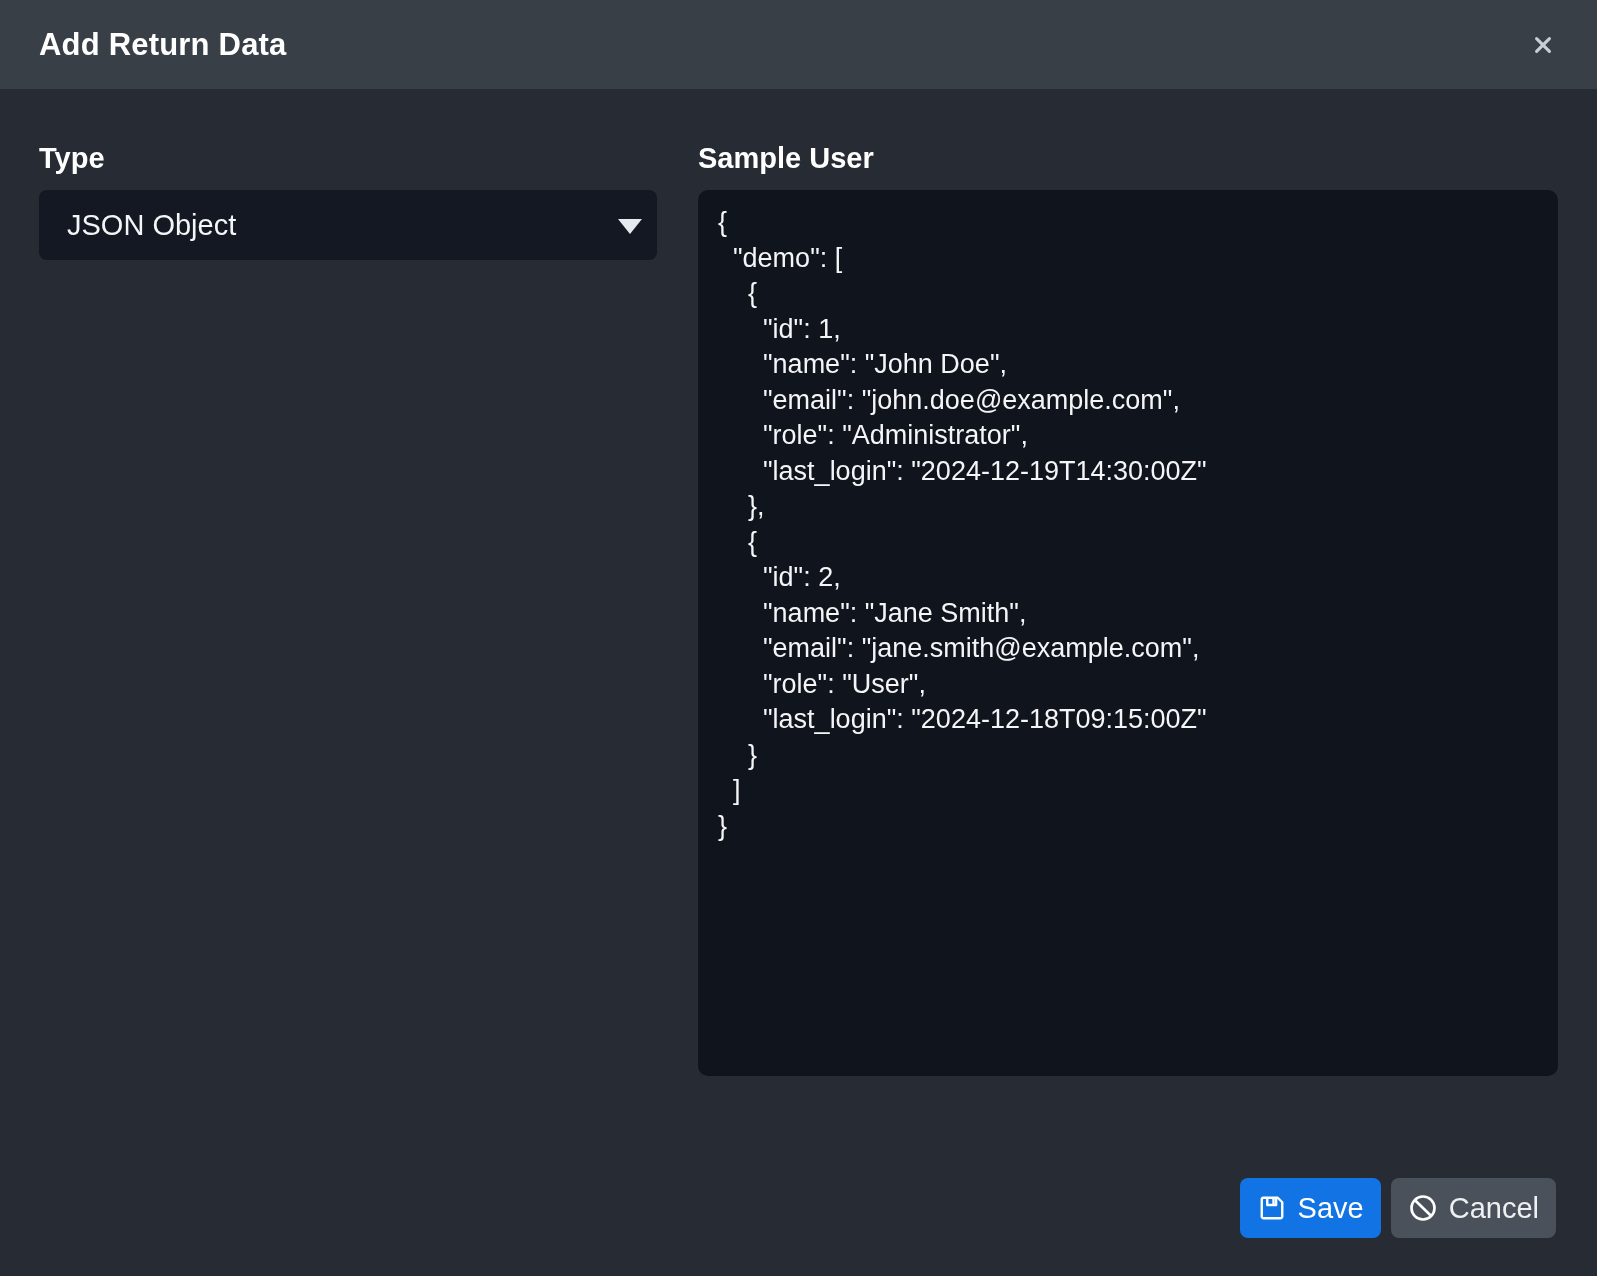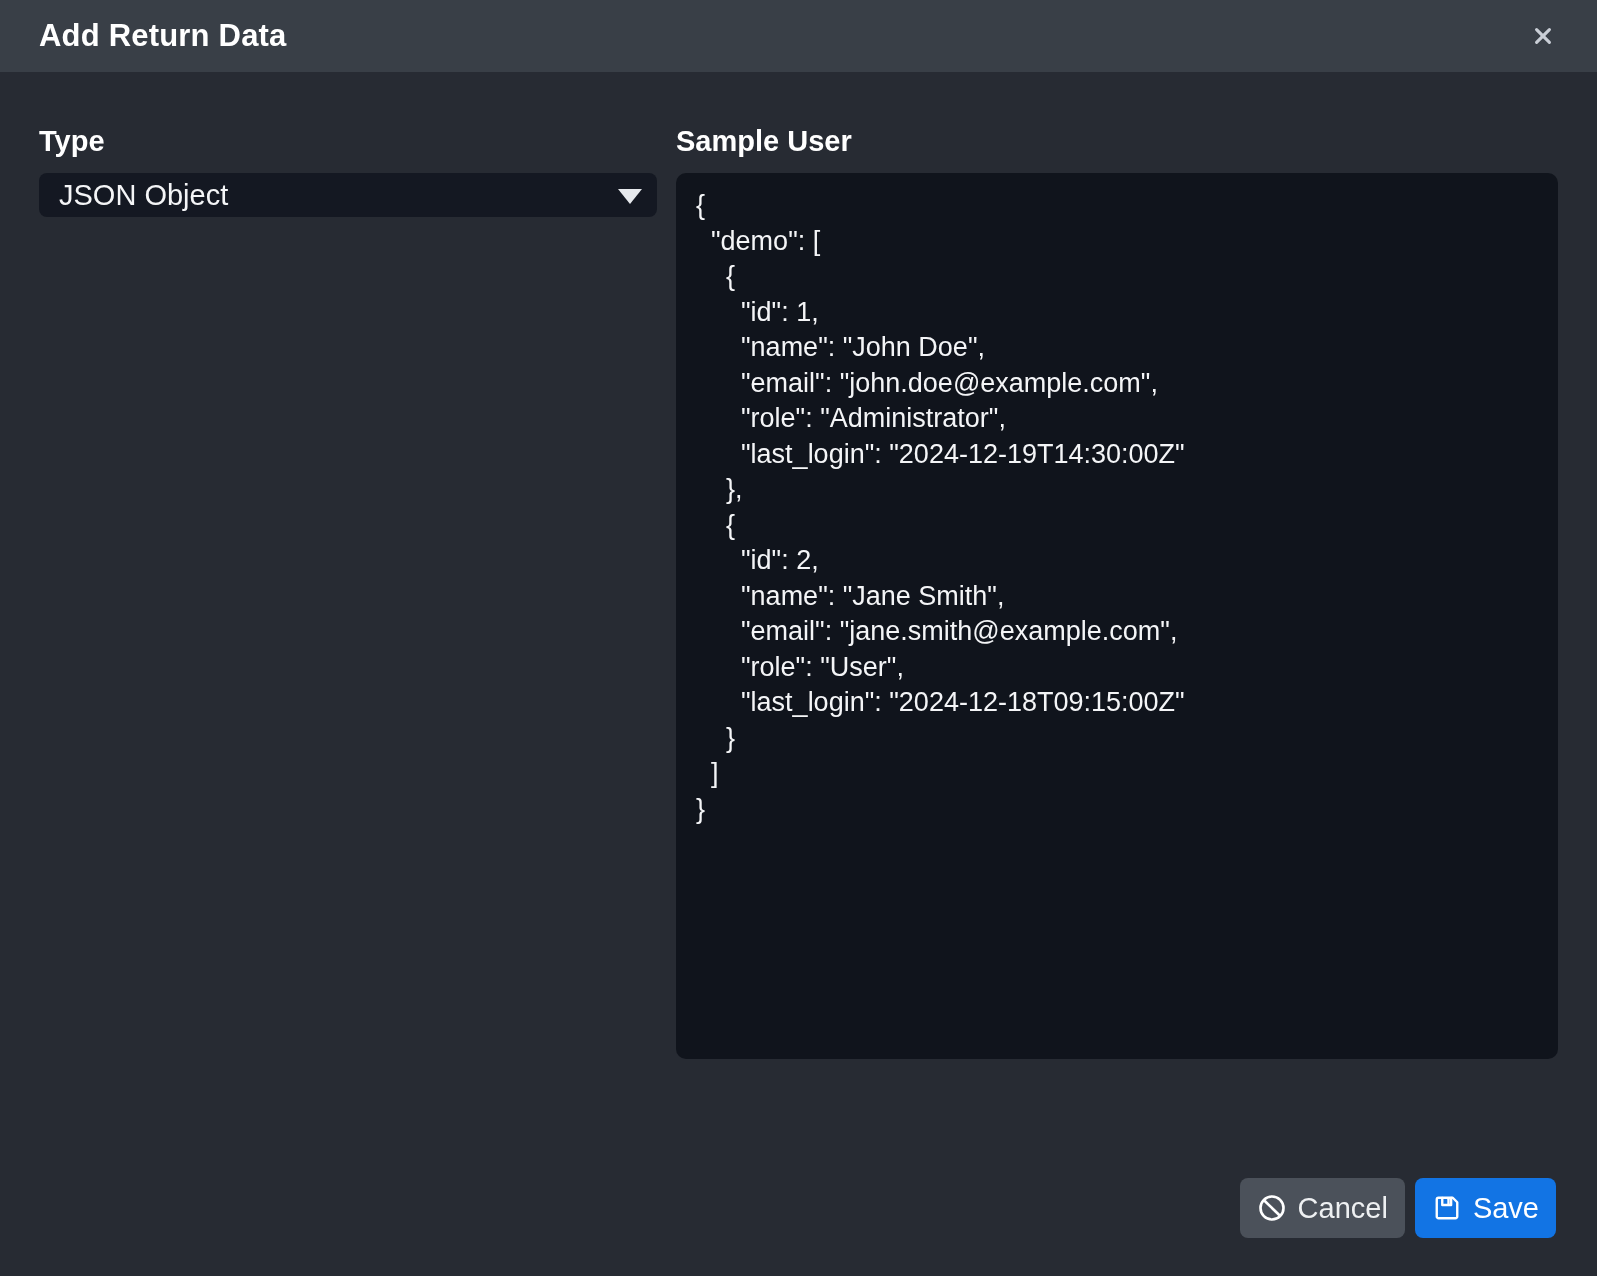--- a/index.html
+++ b/index.html
@@ -7,21 +7,21 @@
   body {
     font-family: "Liberation Sans", sans-serif;
     background: #272b33;
     color: #ffffff;
     overflow: hidden;
     position: relative;
   }
 
   
   .modal-header {
-    height: 72px;
+    height: 89px;
     background: #393f47;
     display: flex;
     align-items: center;
     justify-content: space-between;
     padding: 0 39px;
     gap: 20px;
   }
   .modal-title {
     font-size: 31px;
     font-weight: 700;
@@ -36,38 +36,38 @@
     align-items: center;
     justify-content: center;
     padding: 4px;
   }
   .close-btn svg { width: 22px; height: 22px; display: block; }
 
   
   .modal-body {
     display: grid;
     grid-template-columns: 618px 1fr;
-    column-gap: 19px;
+    column-gap: 41px;
     padding: 52px 39px 0 39px;
   }
   .field-label {
     font-size: 29px;
     font-weight: 700;
     color: #ffffff;
     line-height: 35px;
     margin-bottom: 14px;
   }
   .select {
     position: relative;
-    height: 44px;
+    height: 70px;
     background: #141822;
     border-radius: 8px;
     display: flex;
     align-items: center;
-    padding: 0 48px 0 20px;
+    padding: 0 48px 0 28px;
     font-size: 29px;
     color: #f4f5f7;
     cursor: pointer;
     user-select: none;
   }
   .caret {
     position: absolute;
     right: 15px;
     top: 50%;
     margin-top: -6px;
@@ -164,34 +164,34 @@
       "role": "User",
       "last_login": "2024-12-18T09:15:00Z"
     }
   ]
 }</textarea>
     </div>
 
   </div>
 
   <div class="modal-footer">
-    <button class="btn btn-cancel">
-      <span>
-        <svg viewBox="0 0 24 24" fill="none" stroke="#ffffff" stroke-width="2.1">
-          <circle cx="12" cy="12" r="9.2"></circle>
-          <line x1="5.6" y1="5.8" x2="18.4" y2="18.2"></line>
-        </svg>
-      </span>
-      <span>Cancel</span>
-    </button>
     <button class="btn btn-save">
       <span>
         <svg viewBox="0 0 24 24" fill="none" stroke="#ffffff" stroke-width="1.9" stroke-linejoin="round" stroke-linecap="round">
           <path d="M3.8 5.2 A1.4 1.4 0 0 1 5.2 3.8 H16.6 L20.2 7.4 V18.8 A1.4 1.4 0 0 1 18.8 20.2 H5.2 A1.4 1.4 0 0 1 3.8 18.8 Z"></path>
           <path d="M8.2 3.9 V9.6 H15.3 V3.9"></path>
           <line x1="13.2" y1="5" x2="13.2" y2="8.4"></line>
         </svg>
       </span>
       <span>Save</span>
     </button>
+    <button class="btn btn-cancel">
+      <span>
+        <svg viewBox="0 0 24 24" fill="none" stroke="#ffffff" stroke-width="2.1">
+          <circle cx="12" cy="12" r="9.2"></circle>
+          <line x1="5.6" y1="5.8" x2="18.4" y2="18.2"></line>
+        </svg>
+      </span>
+      <span>Cancel</span>
+    </button>
   </div>
 
 </div>
 
 </body></html>

